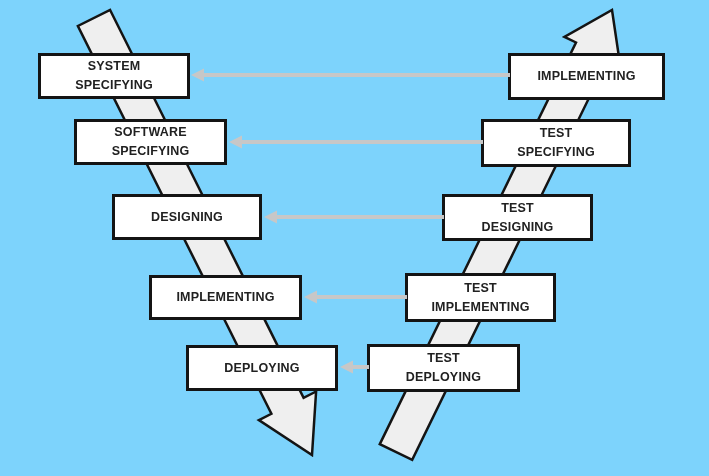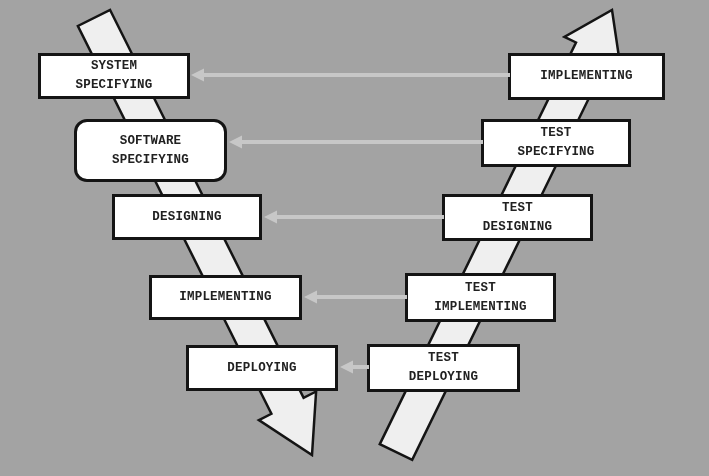--- a/index.html
+++ b/index.html
@@ -1,18 +1,18 @@
 <!DOCTYPE html>
 <html style="--box-border: #141414; --box-fill: #ffffff; --text: #212121; --band-fill: #efefef; --band-stroke: #141414; --connector: #c7c7c7;"><head>
 <meta charset="utf-8">
 <style>
   html,body{margin:0;padding:0;background:#ffffff;}
   .stage{
-    position:relative;width:709px;height:476px;background:#a3a3a3;
-    font-family:Liberation Mono, monospace;overflow:hidden;
+    position:relative;width:709px;height:476px;background:#7dd3fc;
+    font-family:Liberation Sans, sans-serif;overflow:hidden;
   }
   .stage svg.under{position:absolute;left:0;top:0;z-index:1;}
   .stage svg.over{position:absolute;left:0;top:0;z-index:3;pointer-events:none;}
   .box{
     position:absolute;box-sizing:border-box;z-index:2;
     background:var(--box-fill,#fff);
     border:3px solid var(--box-border,#111);
     display:flex;flex-direction:column;align-items:center;justify-content:center;
     text-align:center;font-weight:bold;font-size:12.5px;line-height:19px;
     color:var(--text,#222);letter-spacing:.2px;
@@ -29,21 +29,21 @@
 
   <svg class="under" width="709" height="476" viewBox="0 0 709 476">
     <polygon class="band" points="110.1,10 303.6,397.8 316.1,391.5 312,455 258.9,420.1 271.4,413.8 77.9,26"></polygon>
     <polygon class="band" points="379.8,444.1 576,42.5 564.4,36.8 612,10 620,64 608.4,58.3 412.2,459.9"></polygon>
   </svg>
 
   <div class="box" style="left:38px;top:53px;width:152px;height:46px;">
     <span>SYSTEM</span>
     <span>SPECIFYING</span>
   </div>
-  <div class="box" style="left:74px;top:119px;width:153px;height:63px;border-radius:13px;">
+  <div class="box" style="left:74px;top:119px;width:153px;height:46px;">
     <span>SOFTWARE</span>
     <span>SPECIFYING</span>
   </div>
   <div class="box" style="left:112px;top:194px;width:150px;height:46px;">
     <span>DESIGNING</span>
     <span></span>
   </div>
   <div class="box" style="left:149px;top:275px;width:153px;height:45px;">
     <span>IMPLEMENTING</span>
     <span></span>

